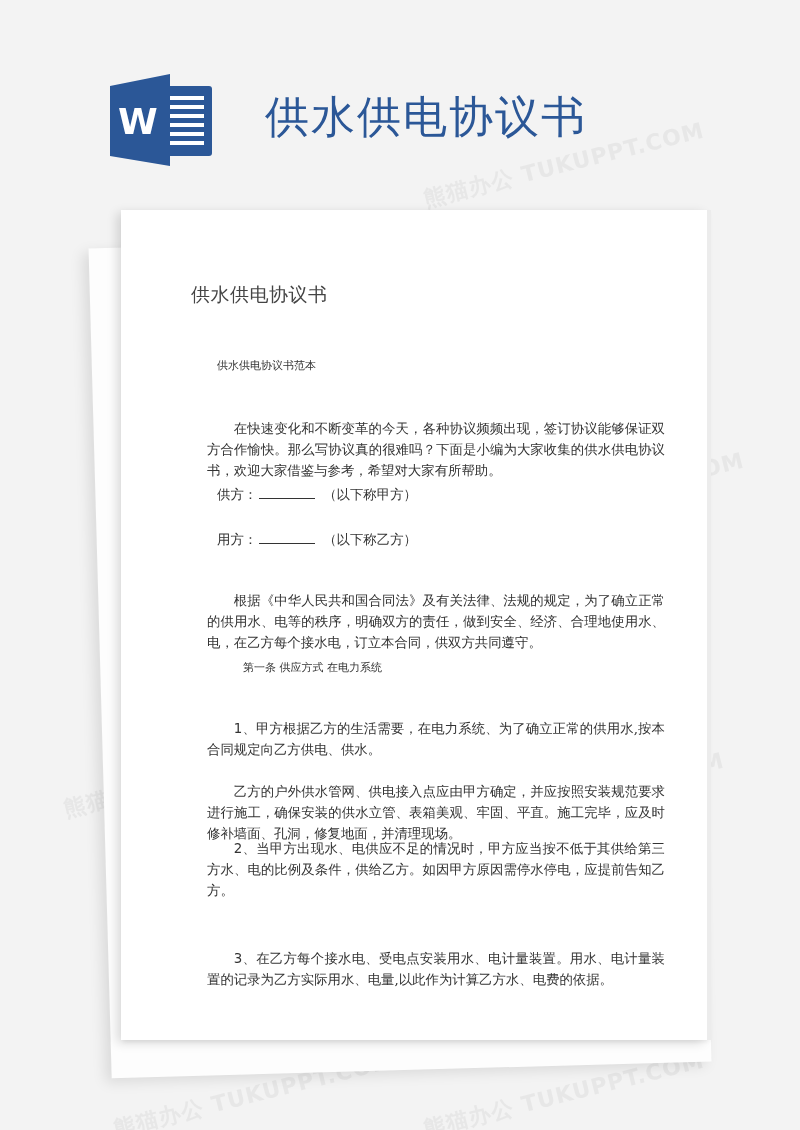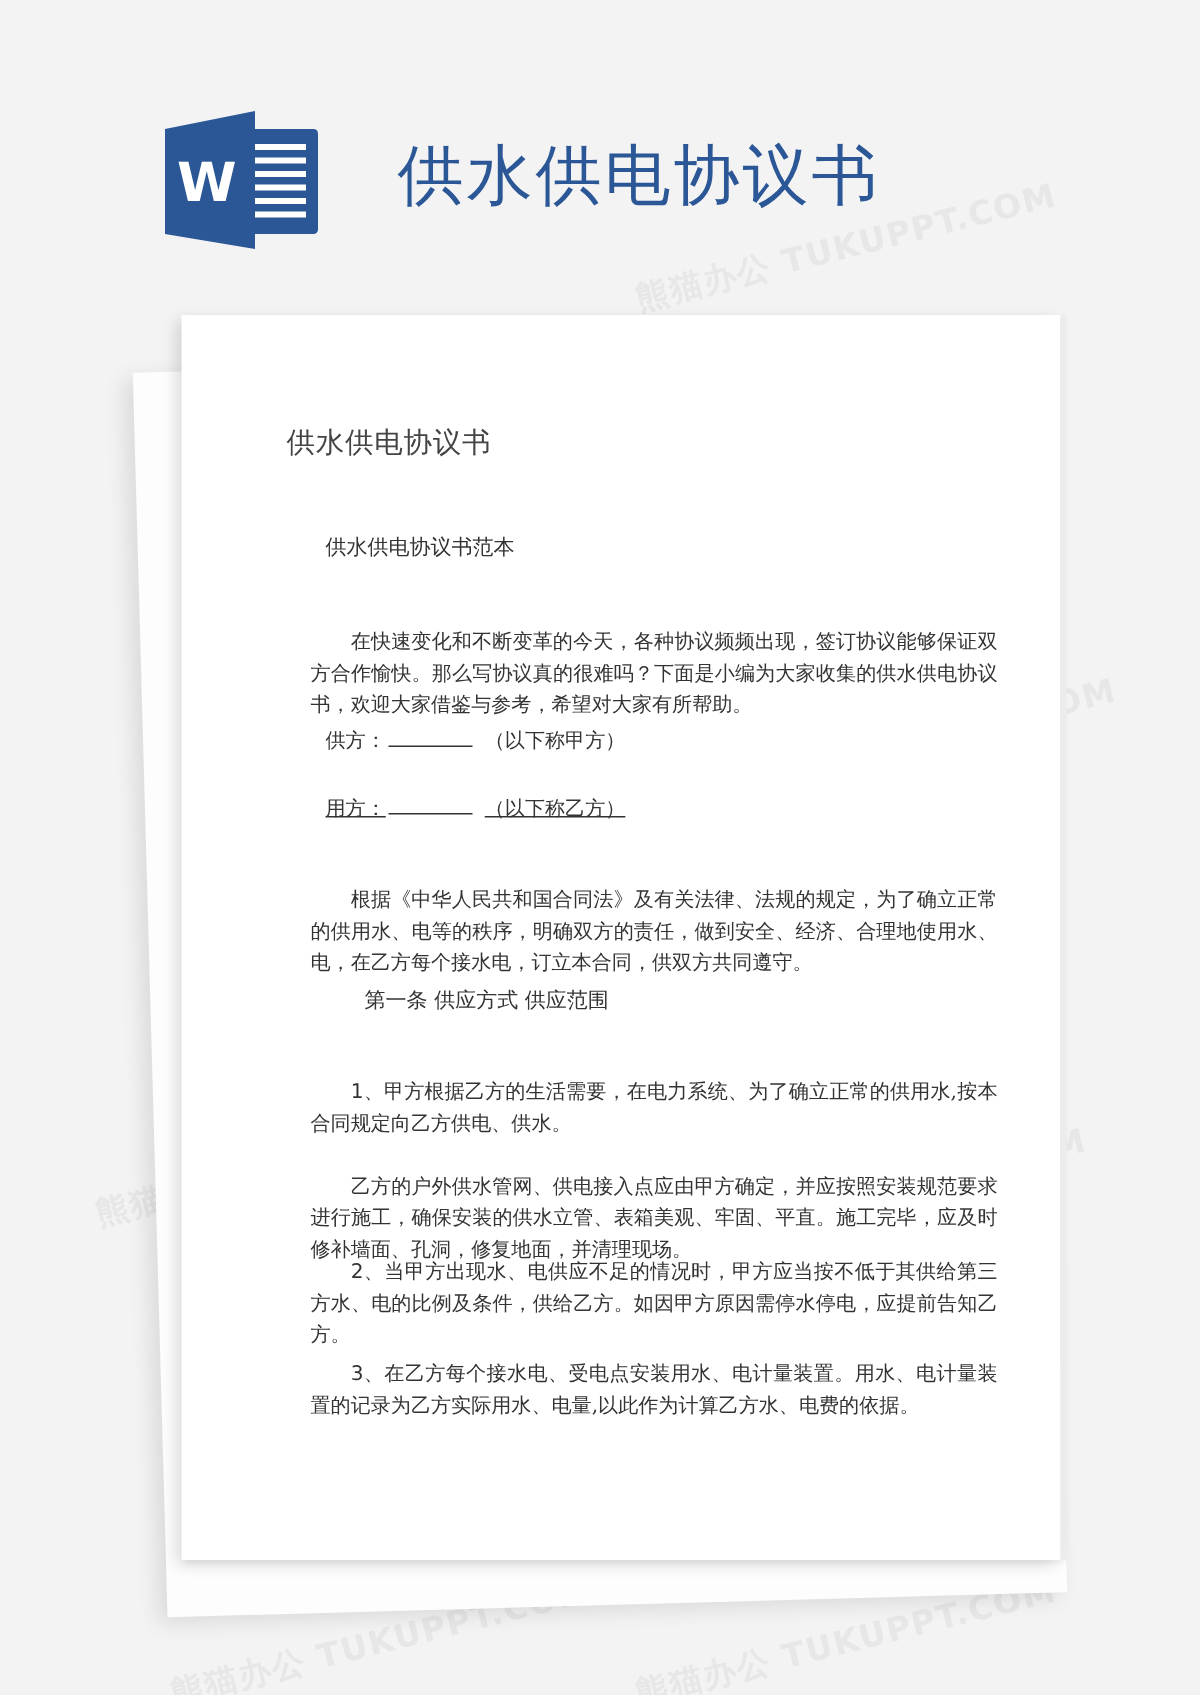--- a/index.html
+++ b/index.html
@@ -93,21 +93,21 @@
       width: 56px;
       border-bottom: 1px solid #333;
       height: 12px;
       margin: 0 8px 0 2px;
       vertical-align: baseline;
     }
     .section-title {
       position: absolute;
       left: 52px;
       font-family: "DejaVu Sans", "Liberation Sans", sans-serif;
-      font-size: 14px;
+      font-size: 11px;
       white-space: nowrap;
     }
     .num {
       font-family: "DejaVu Sans", "Liberation Sans", sans-serif;
     }
     
     .watermark {
       position: absolute;
       font-family: "DejaVu Sans", "Liberation Sans", sans-serif;
       font-size: 22px;
@@ -156,37 +156,37 @@
 
   <div class="doc-body">
     <div class="section-title" style="left:26px; top:145px;">供水供电协议书范本</div>
 
     <p class="para" style="top:192px;">在快速变化和不断变革的今天，各种协议频频出现，签订协议能够保证双方合作愉快。那么写协议真的很难吗？下面是小编为大家收集的供水供电协议书，欢迎大家借鉴与参考，希望对大家有所帮助。</p>
 
     <div class="party-line" style="top:274px;">
       <span>供方：</span><span class="blank"></span><span>（以下称甲方）</span>
     </div>
 
-    <div class="party-line" style="top:319px;text-decoration:underline;">
+    <div class="party-line" style="top:319px;">
       <span>用方：</span><span class="blank"></span><span>（以下称乙方）</span>
     </div>
 
     <p class="para" style="top:364px;">根据《中华人民共和国合同法》及有关法律、法规的规定，为了确立正常的供用水、电等的秩序，明确双方的责任，做到安全、经济、合理地使用水、电，在乙方每个接水电，订立本合同，供双方共同遵守。</p>
 
-    <div class="section-title" style="top:447px;">第一条 供应方式 供应范围</div>
+    <div class="section-title" style="top:447px;">第一条 供应方式 在电力系统</div>
 
     <p class="para" style="top:492px;">
       <span class="num">1</span><span>、甲方根据乙方的生活需要，在电力系统、为了确立正常的供用水,按本合同规定向乙方供电、供水。</span>
     </p>
 
     <p class="para" style="top:556px;font-family:Liberation Mono, monospace;">
       <span>乙方的户外供水管网、供电接入点应由甲方确定，并应按照安装规范要求进行施工，确保安装的供水立管、表箱美观、牢固、平直。施工完毕，应及时修补墙面、孔洞，修复地面，并清理现场。</span>
     </p>
 
     <p class="para" style="top:612px;">
       <span class="num">2</span><span>、当甲方出现水、电供应不足的情况时，甲方应当按不低于其供给第三方水、电的比例及条件，供给乙方。如因甲方原因需停水停电，应提前告知乙方。</span>
     </p>
 
-    <p class="para" style="top:680px;">
+    <p class="para" style="top:722px;">
       <span class="num">3</span><span>、在乙方每个接水电、受电点安装用水、电计量装置。用水、电计量装置的记录为乙方实际用水、电量,以此作为计算乙方水、电费的依据。</span>
     </p>
   </div>
 </div>
 
 </body></html>

